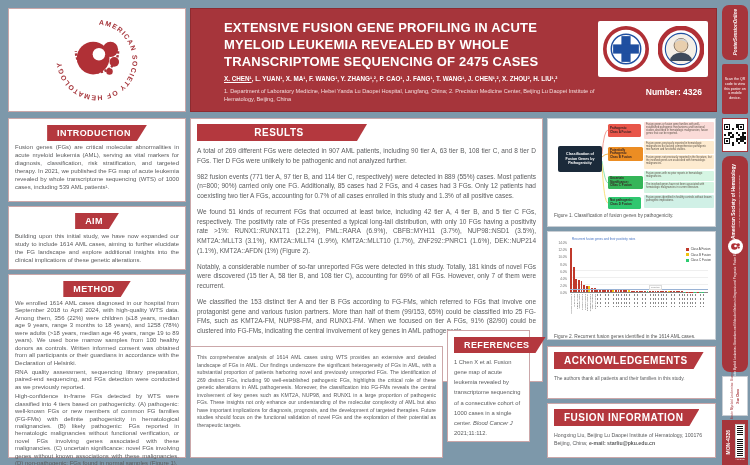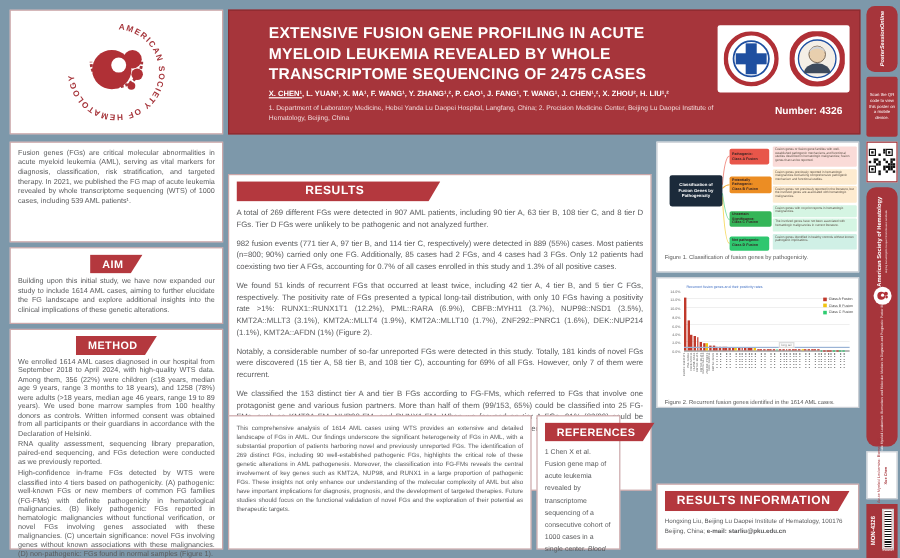--- a/index.html
+++ b/index.html
@@ -129,53 +129,54 @@
         <path d="M 17.5 19 a 8 8 0 0 1 15 0 q -4 -3.4 -7.5 -3.4 q -3.5 0 -7.5 3.4" fill="#cfd3d8"></path>
         <path d="M 13 38 a 12 9 0 0 1 24 0 z" fill="#3d4a5c"></path>
       </svg>
     </div>
     <div class="hdr-number">
       <span>Number: </span><span class="it">4326</span>
     </div>
   </div>
 
   <div class="card sec-pad bcenter" style="left:8px;top:118px;width:178px;height:84px;">
+    <div class="banner b-sm"><span>INTRODUCTION</span></div>
     <div class="body-txt lefttxt" style="line-height:1.32;">Fusion genes (FGs) are critical molecular abnormalities in acute myeloid leukemia (AML), serving as vital markers for diagnosis, classification, risk stratification, and targeted therapy. In 2021, we published the FG map of acute leukemia revealed by whole transcriptome sequencing (WTS) of 1000 cases, including 539 AML patients¹.</div>
   </div>
 
   <div class="card sec-pad bcenter" style="left:8px;top:206px;width:178px;height:64px;">
     <div class="banner b-sm"><span>AIM</span></div>
     <div class="body-txt lefttxt" style="line-height:1.35;">Building upon this initial study, we have now expanded our study to include 1614 AML cases, aiming to further elucidate the FG landscape and explore additional insights into the clinical implications of these genetic alterations.</div>
   </div>
 
   <div class="card sec-pad bcenter" style="left:8px;top:274px;width:178px;height:184px;">
     <div class="banner b-sm"><span>METHOD</span></div>
     <div class="body-txt lefttxt" id="method-paras">
         <p>We enrolled 1614 AML cases diagnosed in our hospital from September 2018 to April 2024, with high-quality WTS data. Among them, 356 (22%) were children (≤18 years, median age 9 years, range 3 months to 18 years), and 1258 (78%) were adults (&gt;18 years, median age 46 years, range 19 to 89 years). We used bone marrow samples from 100 healthy donors as controls. Written informed consent was obtained from all participants or their guardians in accordance with the Declaration of Helsinki.</p>
         <p>RNA quality assessment, sequencing library preparation, paired-end sequencing, and FGs detection were conducted as we previously reported.</p>
         <p>High-confidence in-frame FGs detected by WTS were classified into 4 tiers based on pathogenicity. (A) pathogenic: well-known FGs or new members of common FG families (FG-FMs) with definite pathogenicity in hematological malignancies. (B) likely pathogenic: FGs reported in hematologic malignancies without functional verification, or novel FGs involving genes associated with these malignancies. (C) uncertain significance: novel FGs involving genes without known associations with these malignancies. (D) non-pathogenic: FGs found in normal samples (Figure 1).</p>
       </div>
   </div>
 
-  <div class="card sec-pad bleft" style="left:190px;top:118px;width:353px;height:264px;margin-top:27px;">
+  <div class="card sec-pad bleft" style="left:190px;top:118px;width:353px;height:264px;">
     <div class="banner b-big" style="min-width:170px;"><span>RESULTS</span></div>
     <div class="body-txt restxt" id="results-paras" style="margin-top:5px;">
         <p>A total of 269 different FGs were detected in 907 AML patients, including 90 tier A, 63 tier B, 108 tier C, and 8 tier D FGs. Tier D FGs were unlikely to be pathogenic and not analyzed further.</p>
         <p>982 fusion events (771 tier A, 97 tier B, and 114 tier C, respectively) were detected in 889 (55%) cases. Most patients (n=800; 90%) carried only one FG. Additionally, 85 cases had 2 FGs, and 4 cases had 3 FGs. Only 12 patients had coexisting two tier A FGs, accounting for 0.7% of all cases enrolled in this study and 1.3% of all positive cases.</p>
         <p>We found 51 kinds of recurrent FGs that occurred at least twice, including 42 tier A, 4 tier B, and 5 tier C FGs, respectively. The positivity rate of FGs presented a typical long-tail distribution, with only 10 FGs having a positivity rate &gt;1%: RUNX1::RUNX1T1 (12.2%), PML::RARA (6.9%), CBFB::MYH11 (3.7%), NUP98::NSD1 (3.5%), KMT2A::MLLT3 (3.1%), KMT2A::MLLT4 (1.9%), KMT2A::MLLT10 (1.7%), ZNF292::PNRC1 (1.6%), DEK::NUP214 (1.1%), KMT2A::AFDN (1%) (Figure 2).</p>
         <p>Notably, a considerable number of so-far unreported FGs were detected in this study. Totally, 181 kinds of novel FGs were discovered (15 tier A, 58 tier B, and 108 tier C), accounting for 69% of all FGs. However, only 7 of them were recurrent.</p>
         <p>We classified the 153 distinct tier A and tier B FGs according to FG-FMs, which referred to FGs that involve one protagonist gene and various fusion partners. More than half of them (99/153, 65%) could be classified into 25 FG-FMs, such as KMT2A-FM, NUP98-FM, and RUNX1-FM. When we focused on tier A FGs, 91% (82/90) could be clustered into FG-FMs, indicating the central involvement of key genes in AML pathogenesis.</p>
       </div>
   </div>
 
   <div class="card sec-pad bleft" style="left:190px;top:346px;width:253px;height:112px;">
     <div class="body-txt conctxt">This comprehensive analysis of 1614 AML cases using WTS provides an extensive and detailed landscape of FGs in AML. Our findings underscore the significant heterogeneity of FGs in AML, with a substantial proportion of patients harboring novel and previously unreported FGs. The identification of 269 distinct FGs, including 90 well-established pathogenic FGs, highlights the critical role of these genetic alterations in AML pathogenesis. Moreover, the classification into FG-FMs reveals the central involvement of key genes such as KMT2A, NUP98, and RUNX1 in a large proportion of pathogenic FGs. These insights not only enhance our understanding of the molecular complexity of AML but also have important implications for diagnosis, prognosis, and the development of targeted therapies. Future studies should focus on the functional validation of novel FGs and the exploration of their potential as therapeutic targets.</div>
   </div>
 
-  <div class="card sec-pad bleft" style="left:447px;top:346px;width:70px;height:112px;">
+  <div class="card sec-pad bleft" style="left:447px;top:330px;width:83px;height:112px;">
     <div class="banner b-sm" style="min-width:72px;"><span>REFERENCES</span></div>
     <div class="reftxt">
       <span>1 Chen X et al. Fusion gene map of acute leukemia revealed by transcriptome sequencing of a consecutive cohort of 1000 cases in a single center. </span><span class="jit">Blood Cancer J</span><span> 2021;11:112.</span>
     </div>
   </div>
 
   <div class="figcard sec-pad" style="left:547px;top:118px;width:169px;height:109px;">
     <div class="f1wrap" id="fig1">
       <svg width="161" height="88" style="position:absolute;left:0;top:0;">
         <path d="M48,32 Q50,8 54,8" stroke="#F1948A" stroke-width=".9" fill="none"></path>
@@ -438,23 +439,27 @@
             <div class="gtick"></div>
           </div>
           <div class="xslot">
             <div class="gtick"></div>
           </div>
         </div>
     </div>
     <div class="figcap">Figure 2. Recurrent fusion genes identified in the 1614 AML cases.</div>
   </div>
 
+  <div class="card sec-pad bleft" style="left:547px;top:346px;width:169px;height:53px;">
+    <div class="banner b-big" style="min-width:140px;"><span>ACKNOWLEDGEMENTS</span></div>
+    <div class="acktxt">The authors thank all patients and their families in this study.</div>
+  </div>
 
   <div class="card sec-pad bleft" style="left:547px;top:403px;width:169px;height:55px;">
-    <div class="banner b-big" style="min-width:140px;"><span>RESULTS INFORMATION</span></div>
+    <div class="banner b-big" style="min-width:140px;"><span>FUSION INFORMATION</span></div>
     <div class="contxt">
       <span>Hongxing Liu, Beijing Lu Daopei Institute of Hematology, 100176 Beijing, China; </span><span class="embold">e-mail: starliu@pku.edu.cn</span>
     </div>
   </div>
 
   <div class="strip-red pso">
     <span class="vtext">PosterSessionOnline</span>
   </div>
   <div class="strip-red scanbox">
     <div>Scan the QR code to view this poster on a mobile device.</div>

